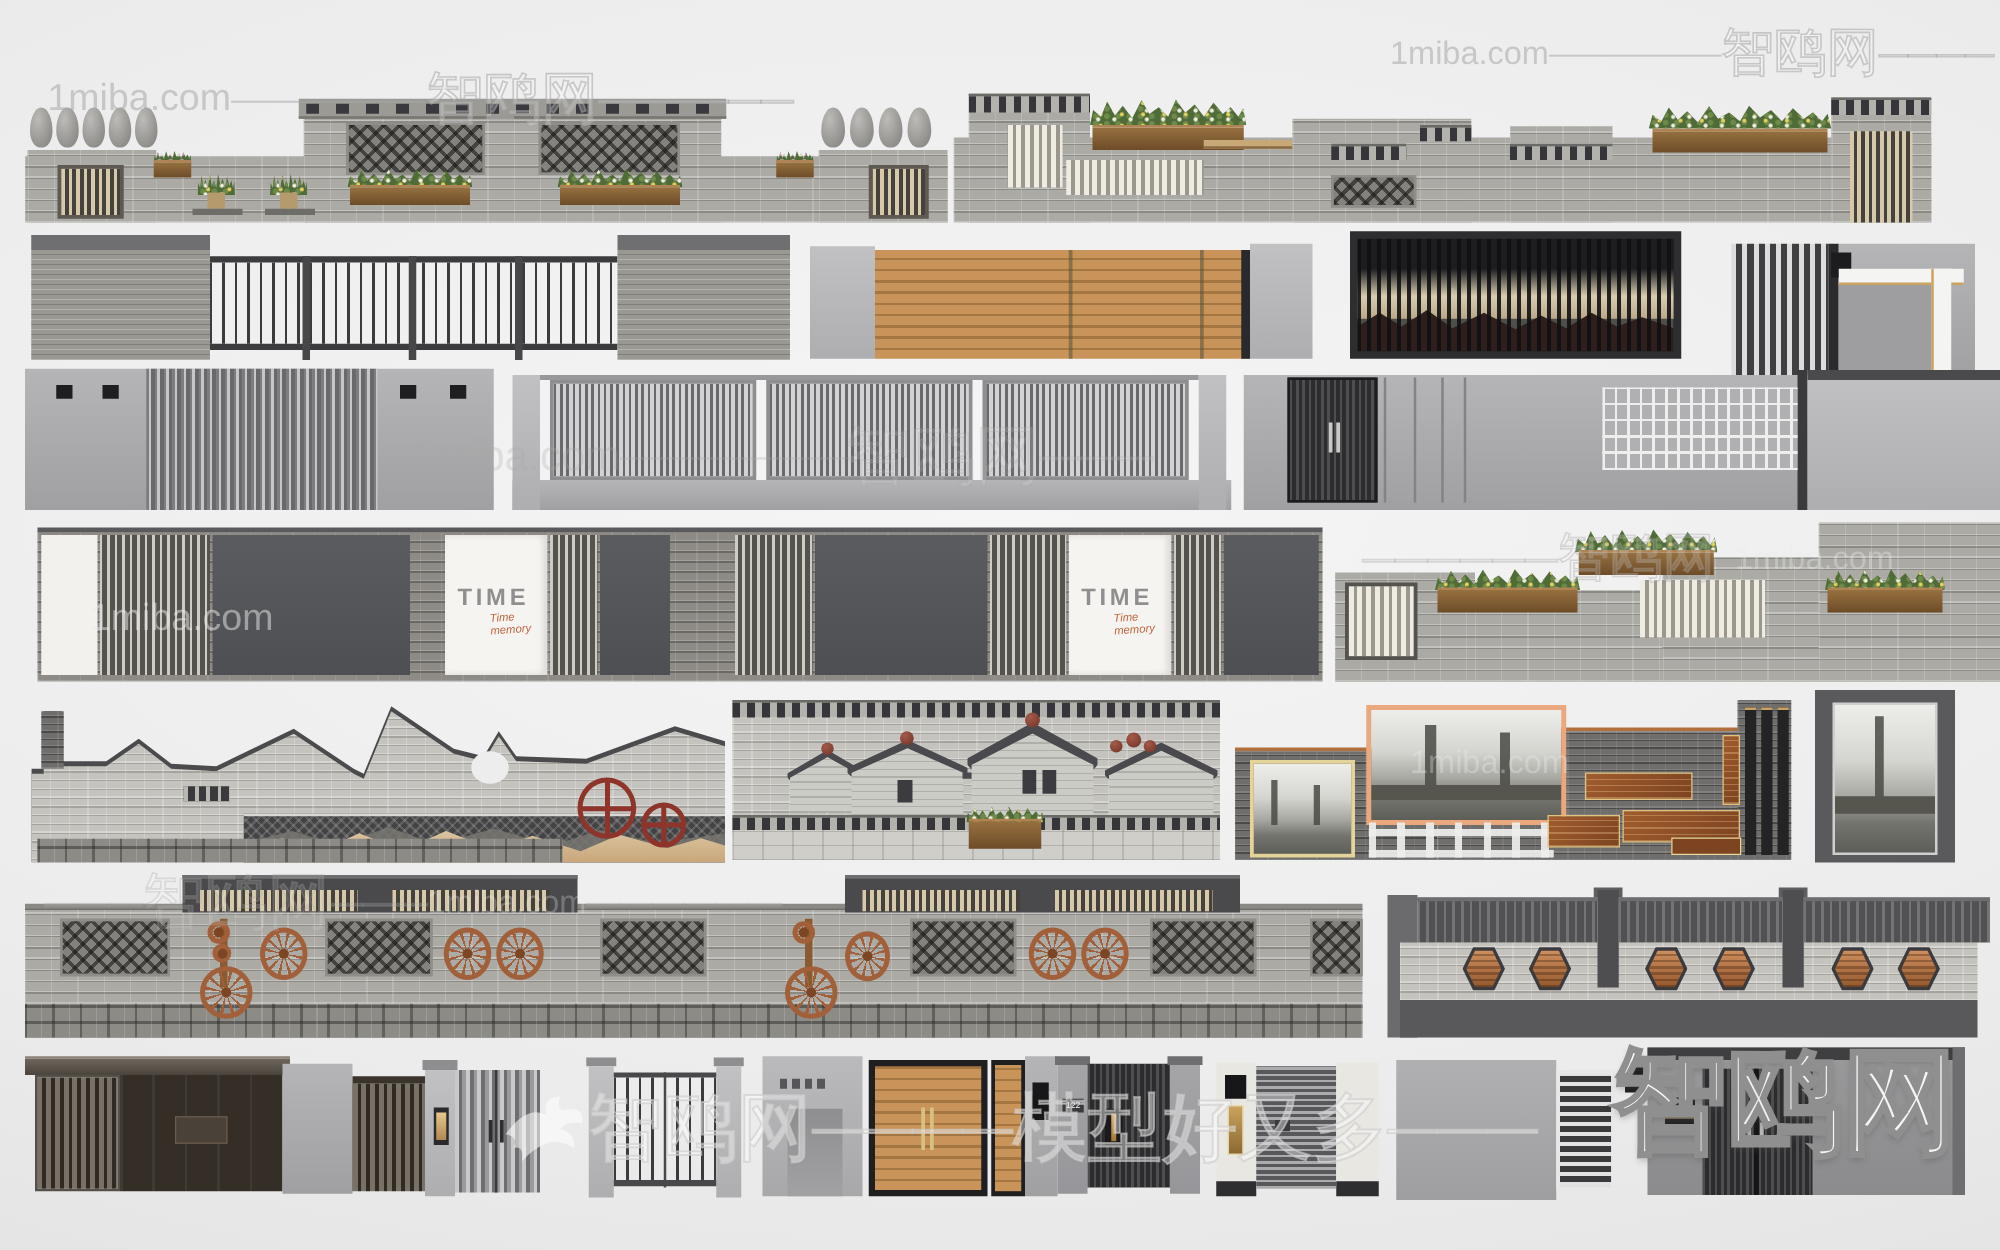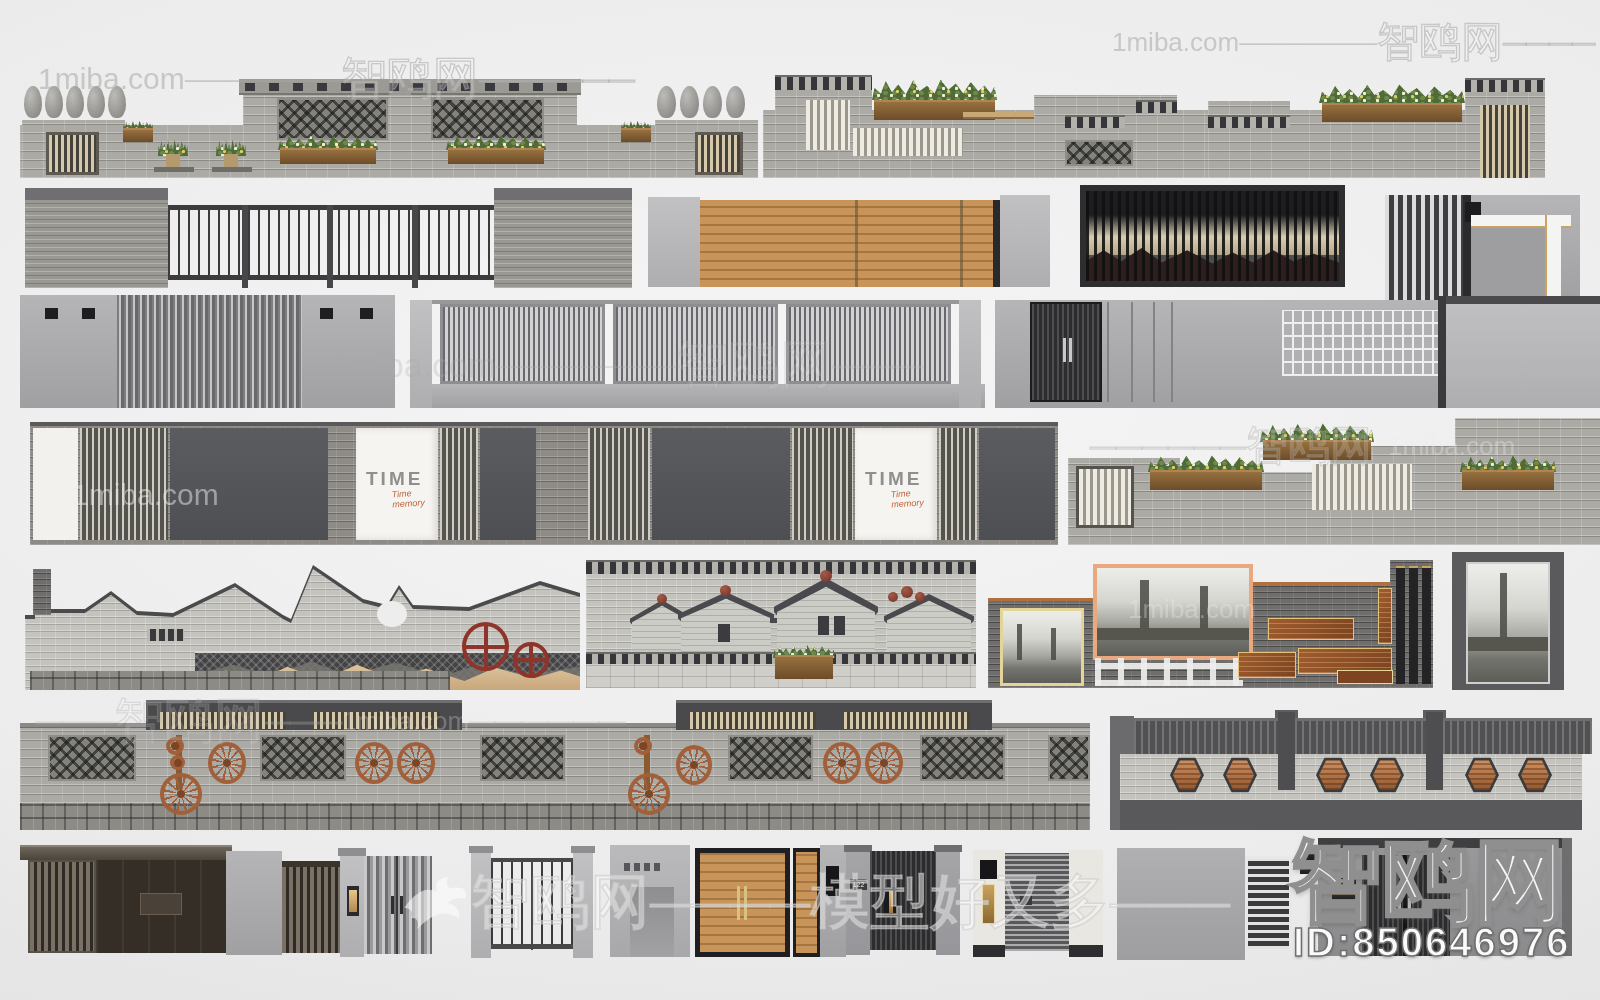--- a/index.html
+++ b/index.html
@@ -573,18 +573,15 @@
       </svg>
       <span class="wmOW" style="font-size:60px">智鸥网</span>
       <span class="wmOW" style="font-size:40px">————</span>
       <span class="wmOW" style="font-size:60px">模型好又多</span>
       <span class="wmOW" style="font-size:40px">———</span>
     </div>
 
     <div class="a" style="left:1290px;top:820px">
       <span class="wmBig" style="font-size:92px">智鸥网</span>
     </div>
-    <div class="a" style="left:1293px;top:920px">
-      <span class="wmId" style="font-size:40px">ID:850646976</span>
-    </div>
   </div>
 
 </div>
 
 </body></html>

